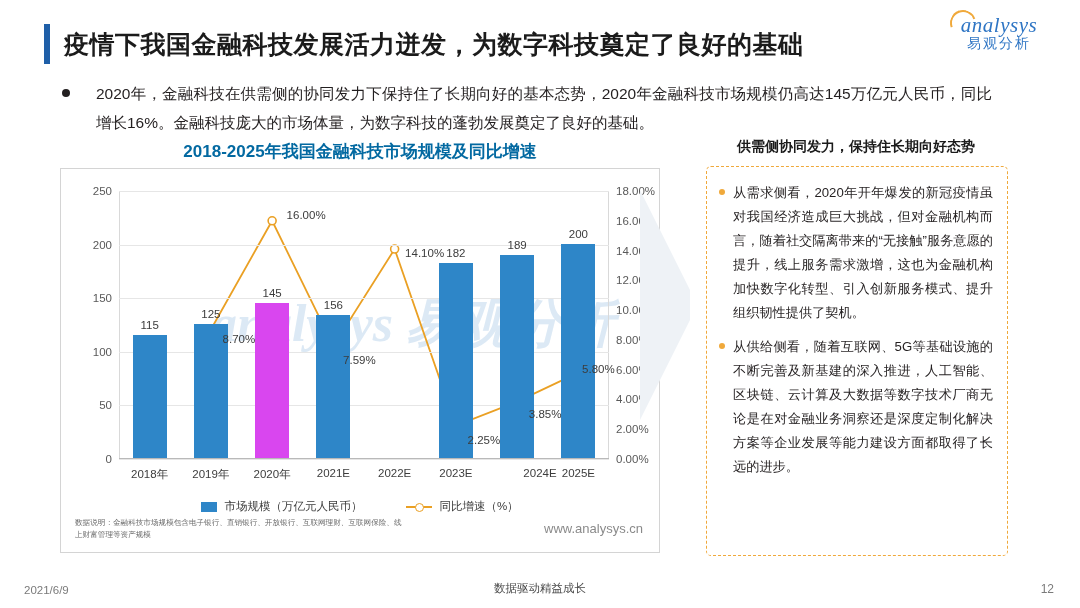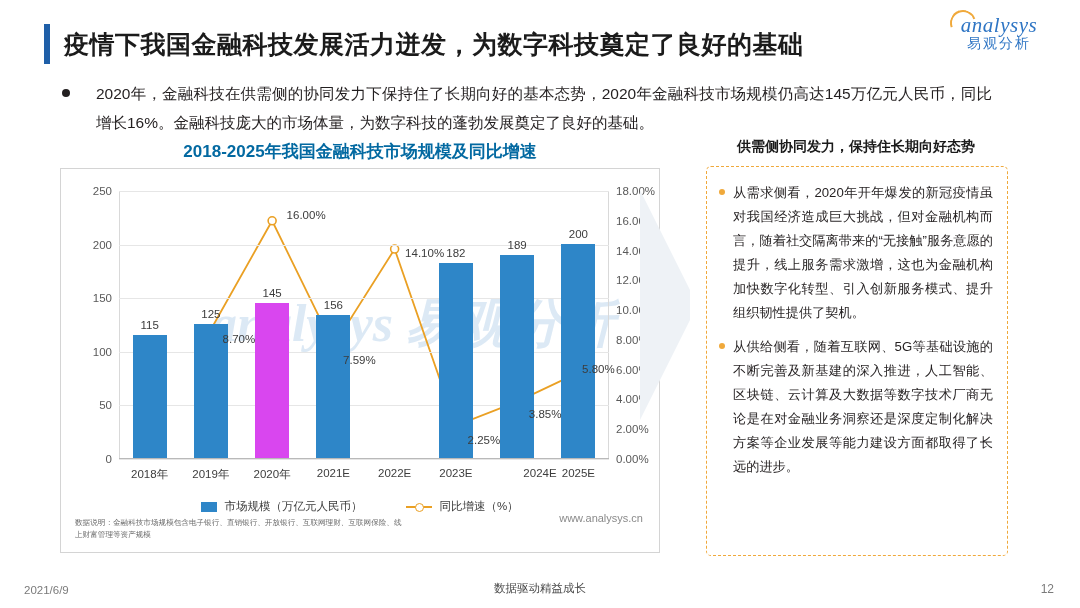--- a/index.html
+++ b/index.html
@@ -117,21 +117,21 @@
   }
   .lg-line:before {
     content:""; position:absolute; left:9px; top:-3px; width:7px; height:7px;
     border:1.6px solid #eaa024; border-radius:50%; background:#fff;
   }
   .note {
     position:absolute; left:14px; bottom:12px; width:330px;
     font-size:7.6px; line-height:1.5; color:#6b6b6b;
   }
   .src {
-    position:absolute; right:16px; bottom:28px; font-size:11px; color:#8a8a8a;margin-top:6px;
+    position:absolute; right:16px; bottom:16px; font-size:13px; color:#8a8a8a;margin-top:6px;
   }
   
   .arrow {
     position:absolute; left:638px; top:180px; width:62px; height:250px;
   }
   
   .right-head {
     position:absolute; left:706px; top:138px; width:300px;
     text-align:center; font-size:14px; font-weight:bold; color:#1b1b1b;
   }

